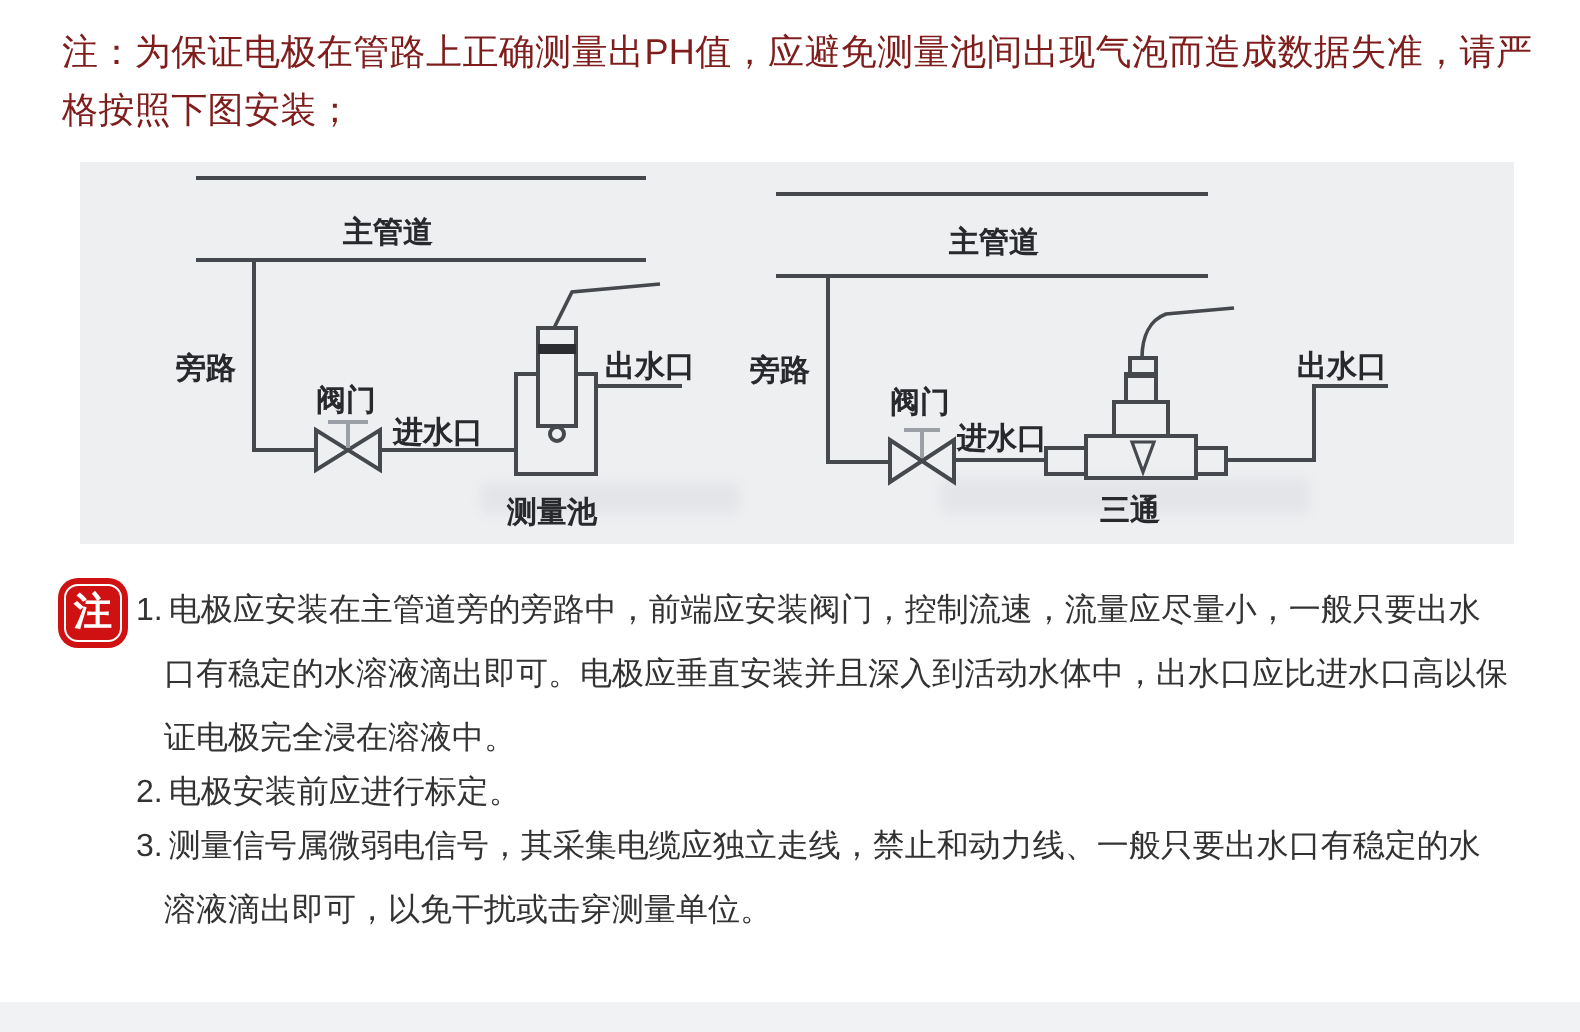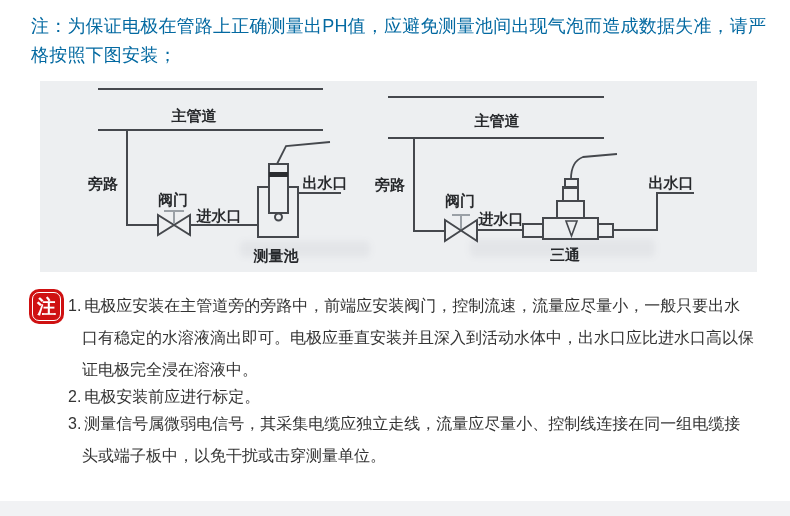--- a/index.html
+++ b/index.html
@@ -9,21 +9,21 @@
     width: 790px; height: 516px;
     background: #ffffff;
     overflow: hidden;
     font-family: "Liberation Sans", sans-serif;
     color: #333;
   }
   .top-note {
     position: absolute;
     left: 31px; top: 12px; width: 742px;
     font-size: 18px; line-height: 29px;
-    color: #0369a1;
+    color: #7f1d1d;
     letter-spacing: 0.2px;
   }
   .diagram-panel {
     position: absolute;
     left: 40px; top: 81px;
     width: 717px; height: 191px;
     background: #edeff1;
   }
   .watermark {
     position: absolute;
@@ -164,18 +164,18 @@
     </g>
   </svg>
 
   <div class="notes-badge">
     <div class="ring">注</div>
   </div>
 
   <ol class="notes">
     <li><span class="num">1.</span><span>电极应安装在主管道旁的旁路中，前端应安装阀门，控制流速，流量应尽量小，一般只要出水口有稳定的水溶液滴出即可。电极应垂直安装并且深入到活动水体中，出水口应比进水口高以保证电极完全浸在溶液中。</span></li>
     <li><span class="num">2.</span><span>电极安装前应进行标定。</span></li>
-    <li><span class="num">3.</span><span>测量信号属微弱电信号，其采集电缆应独立走线，流量应尽量小、控制线连接在同一组电缆接头或端子板中，以免干扰或击穿测量单位。</span></li>
+    <li><span class="num">3.</span><span>测量信号属微弱电信号，其采集电缆应独立走线，禁止和动力线、一般只要出水口有稳定的水溶液滴出即可，以免干扰或击穿测量单位。</span></li>
   </ol>
 
   <div class="bottom-band"></div>
 
 </div>
 
 </body></html>

